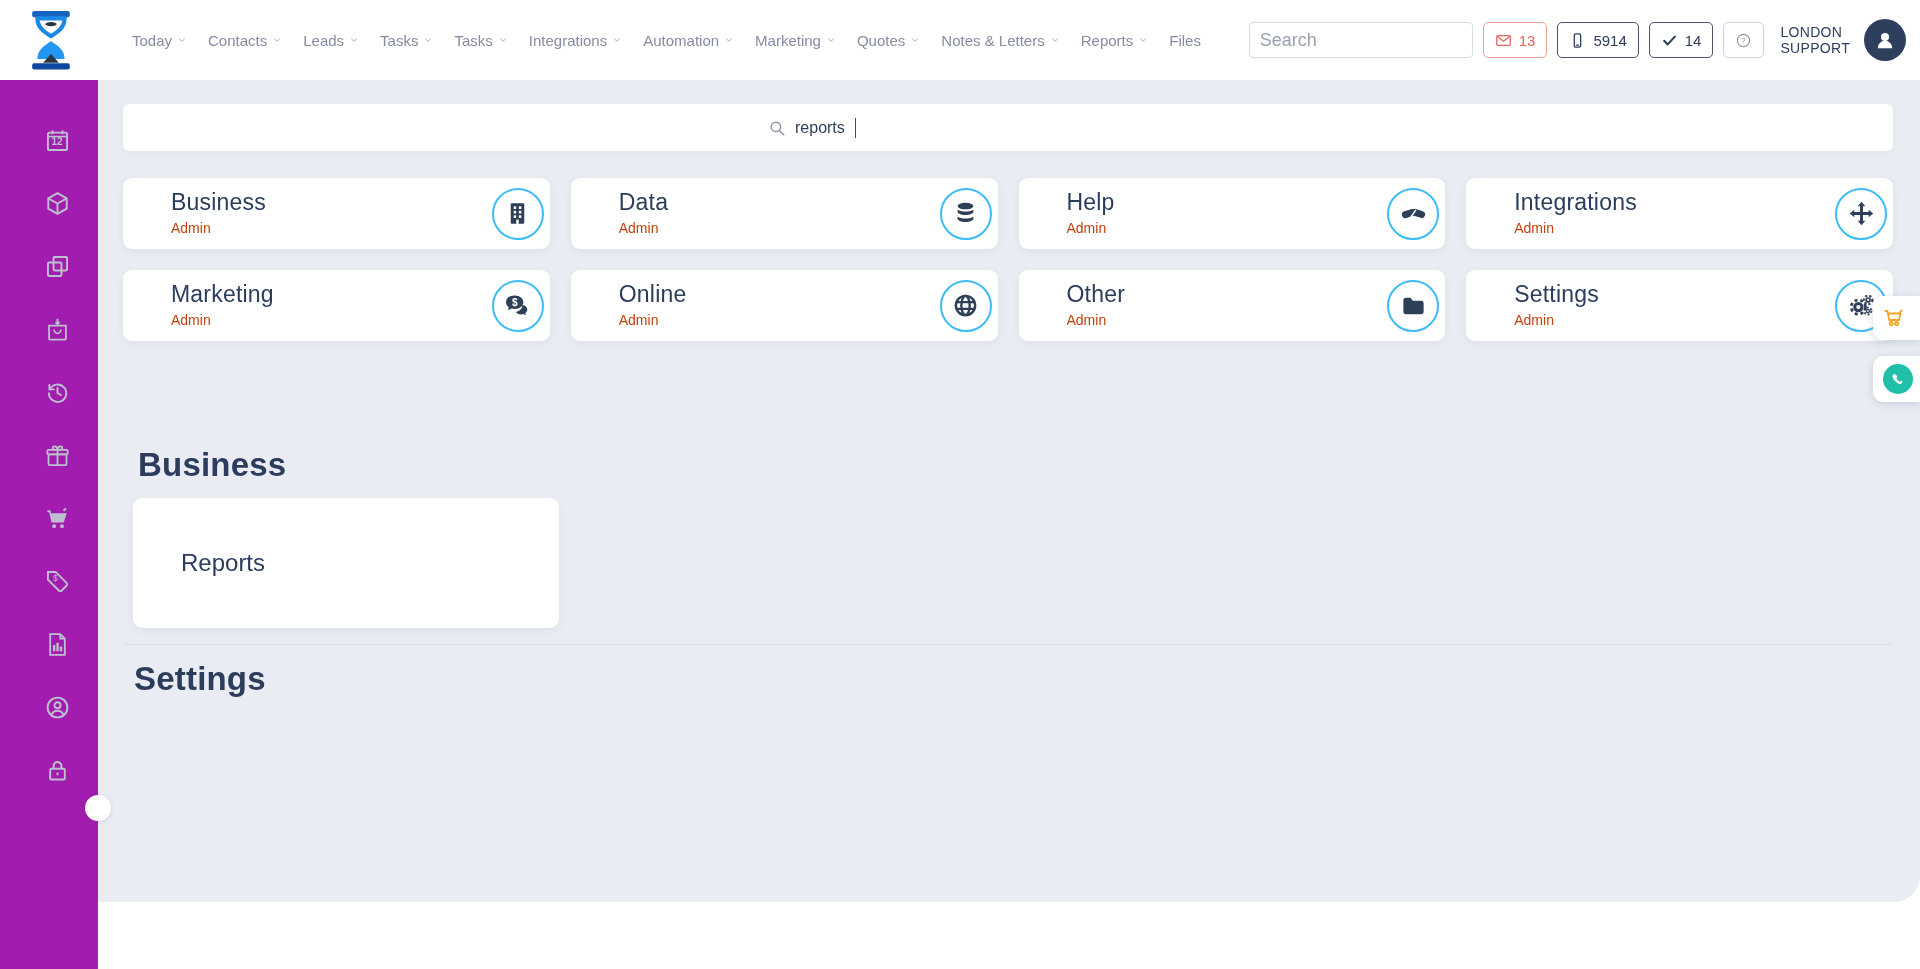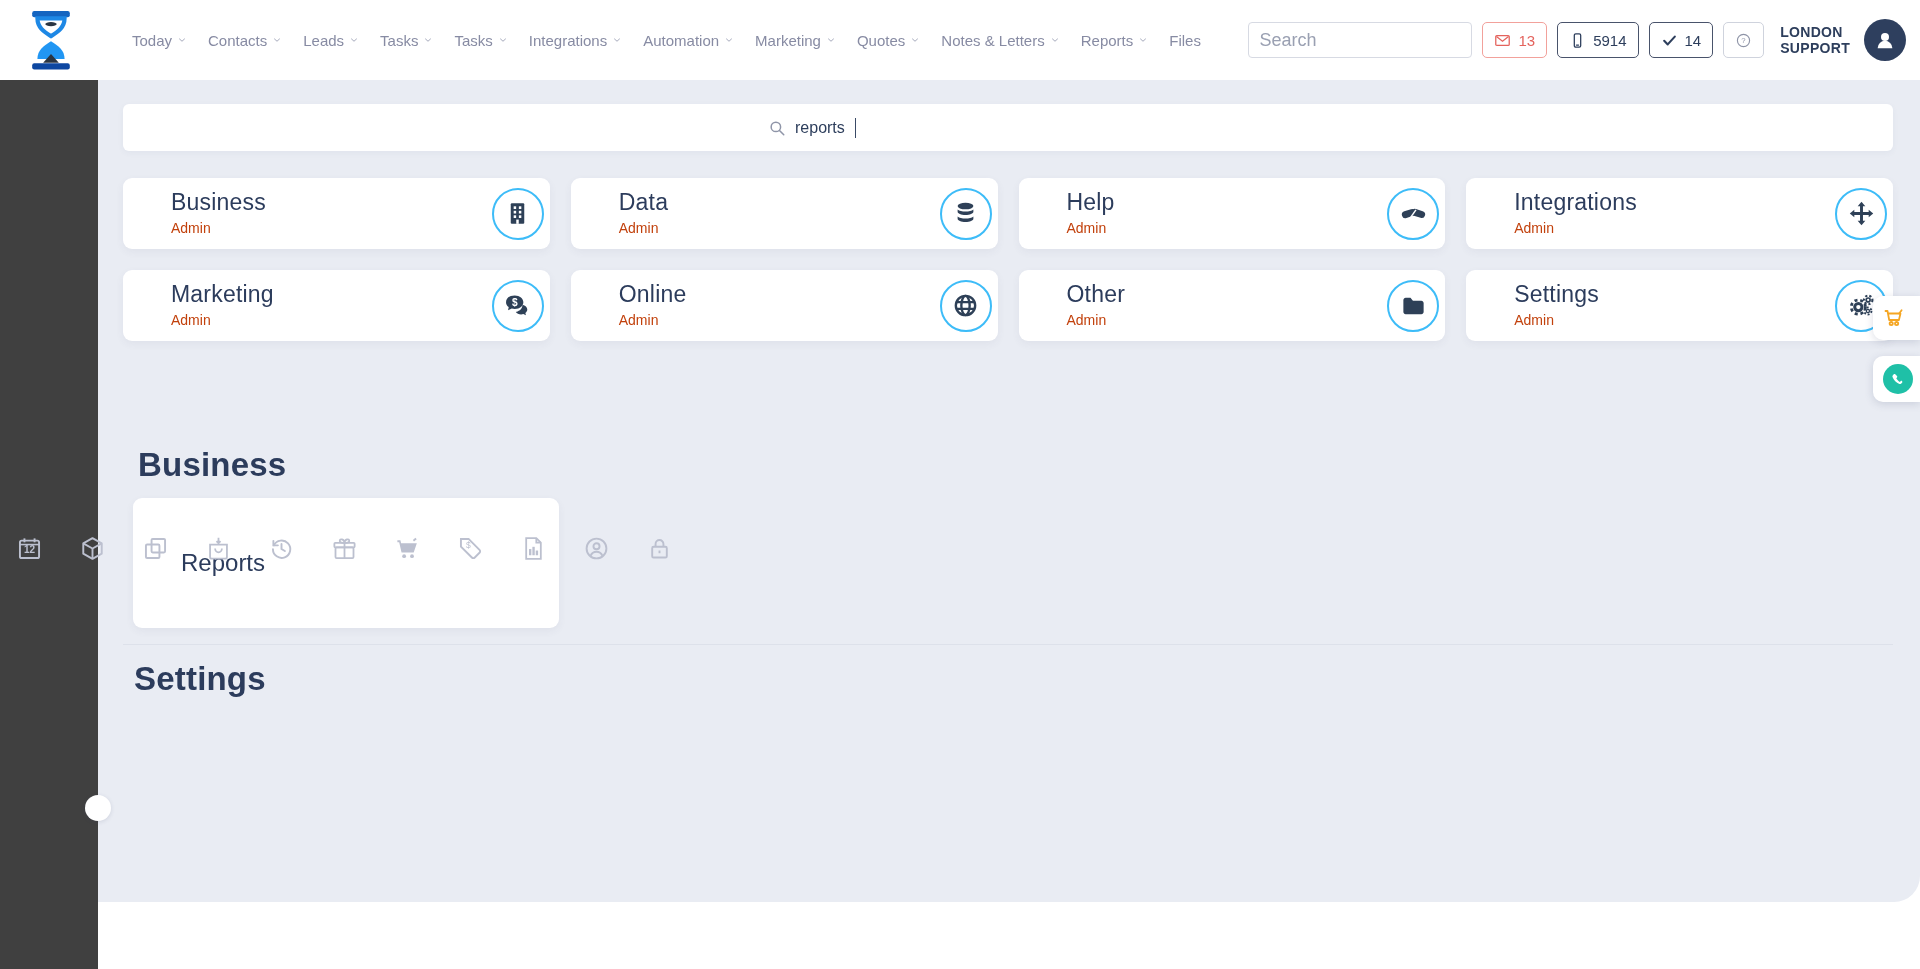--- a/index.html
+++ b/index.html
@@ -14,26 +14,26 @@
   .nav-item .chev{width:10px;height:10px;margin-left:5px;color:#9ca1b6;display:inline-flex;}
   .hright{position:absolute;right:14px;top:0;height:80px;display:flex;align-items:center;gap:10px;}
   .hsearch{width:224px;height:36px;border:1px solid #d7dae3;border-radius:4px;display:flex;align-items:center;background:#fff;overflow:hidden;}
   .hsearch input{flex:1;border:0;outline:0;padding:0 10px;font-size:18px;color:#2d3e5c;font-family:"Liberation Sans",sans-serif;background:transparent;}
   .hsearch input::placeholder{color:#9aa0b2;}
   .hsearch .mag{width:42px;height:100%;border-left:1px solid #d7dae3;display:flex;align-items:center;justify-content:center;color:#2d3e5c;cursor:pointer;}
   .badge{height:36px;border-radius:5px;border:1.5px solid #49536b;display:flex;align-items:center;gap:7px;padding:0 11px;font-size:15px;color:#2d3e5c;background:#fff;cursor:pointer;}
   .badge .ic{width:17px;height:17px;display:inline-flex;}
   .badge.red{border-color:#f2a19b;color:#e4635d;}
   .badge.plain{border-color:#cfd3dd;color:#8e94a7;}
-  .uname{font-size:14px;font-weight:700;color:#2d3e5c;line-height:1.15;letter-spacing:.3px;margin:0 4px 0 6px;}
+  .uname{font-size:14px;font-weight:400;color:#2d3e5c;line-height:1.15;letter-spacing:.3px;margin:0 4px 0 6px;}
   .avatar{width:42px;height:42px;border-radius:50%;background:#2e3f5e;display:flex;align-items:center;justify-content:center;cursor:pointer;}
   .avatar svg{width:26px;height:26px;}
 
   
-  .sidebar{position:absolute;left:0;top:80px;width:98px;height:889px;background:#404040;display:flex;flex-direction:row;align-items:center;padding-top:47px;gap:36px;z-index:10;padding-left:16px;}
+  .sidebar{position:absolute;left:0;top:80px;width:98px;height:889px;background:#a21caf;display:flex;flex-direction:column;align-items:center;padding-top:47px;gap:36px;z-index:10;padding-left:16px;}
   .side-item{width:27px;height:27px;color:#bcc0cf;position:relative;cursor:pointer;flex:0 0 auto;}
   .side-item svg{width:100%;height:100%;}
   .cal-num{position:absolute;left:0;right:0;top:9px;text-align:center;font-size:10px;font-weight:700;color:#bcc0cf;}
   .panel-toggle{position:absolute;left:85px;top:795px;width:26px;height:26px;border-radius:50%;background:#fff;box-shadow:0 1px 4px rgba(60,70,110,.15);z-index:12;}
 
   
   .main{position:absolute;left:98px;top:80px;width:1822px;height:822px;background:#e9ecf3;border-radius:0 0 26px 0;z-index:5;}
   .cs-bar{position:absolute;left:25px;top:24px;width:1770px;height:47px;background:#fff;border-radius:6px;box-shadow:0 2px 6px rgba(60,70,110,.05);}
   .cs-inner{position:absolute;left:645px;top:0;height:100%;display:flex;align-items:center;gap:9px;color:#2d3e5c;font-size:16px;}
   .cs-inner .mag{width:18px;height:18px;color:#8f95a8;display:inline-flex;}

